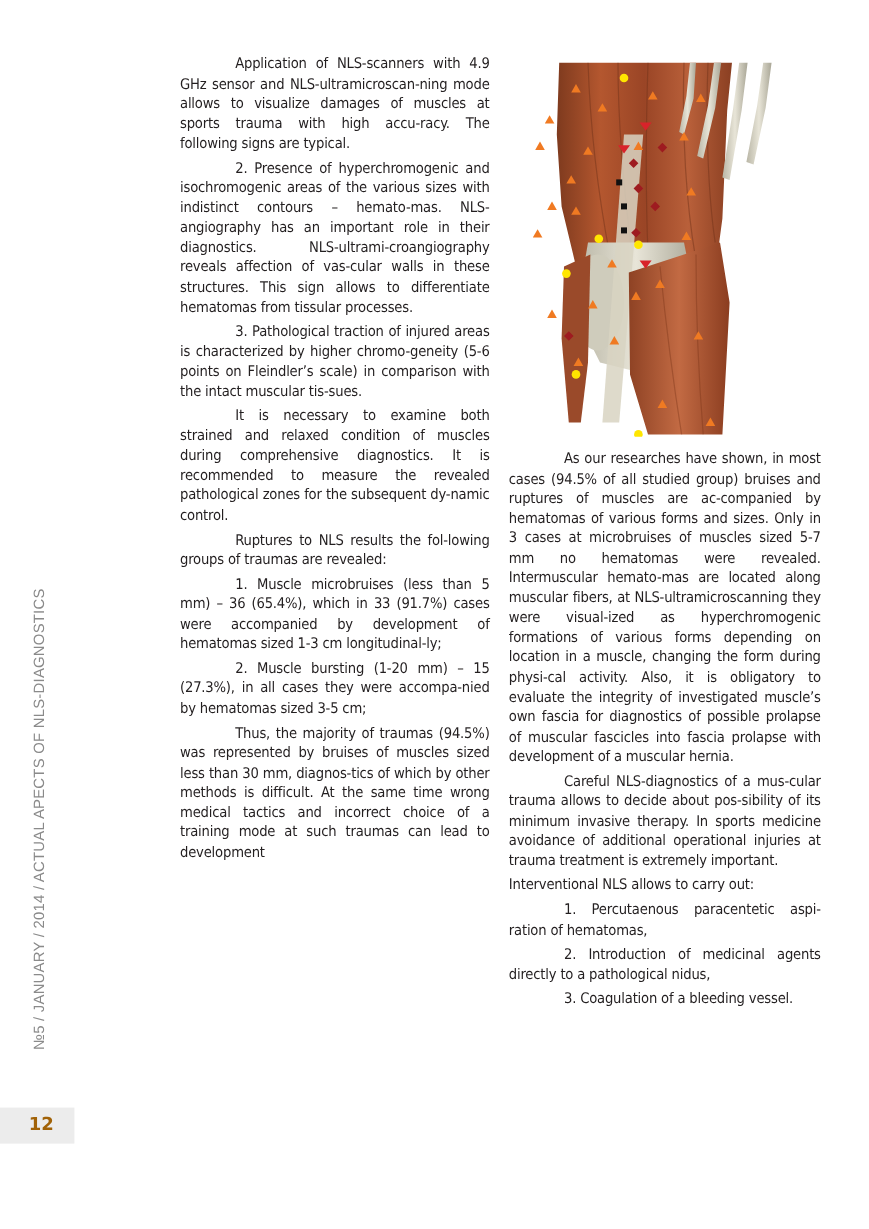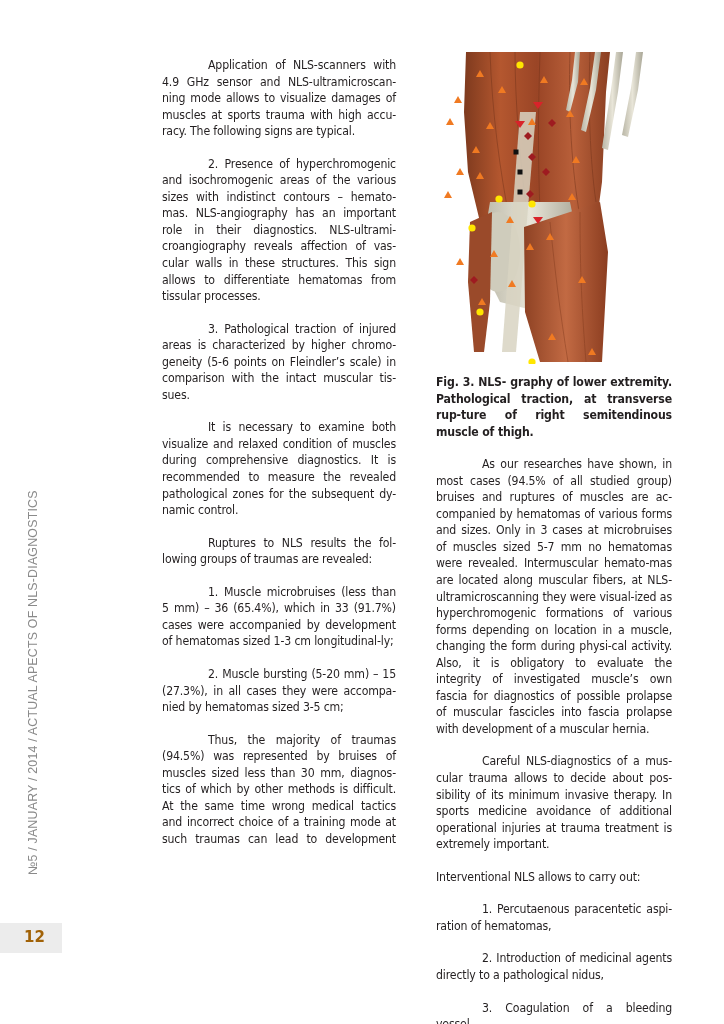--- a/index.html
+++ b/index.html
@@ -10,21 +10,21 @@
   }
   .col {
     position: absolute; top: 41px; width: 266px;
     font-size: 12.2px; line-height: 16.55px; text-align: justify;
     letter-spacing: -0.15px;
     font-family: "DejaVu Sans", sans-serif;
     font-stretch: condensed;
   }
   #col-left { left: 146px; }
   #col-right { left: 420px; width: 268px; }
-  .col p { margin: 16px; hyphens: auto; }
+  .col p { margin: 4px; hyphens: auto; }
   .col p.ind { text-indent: 46px; }
   .col p.caption { font-weight: bold; margin-top: 0; }
   .col p.last-line-just { text-align-last: justify; }
   .figure {
     position: relative; width: 268px; height: 312px; margin: 11px 0 10px 0;
   }
   .side-text {
     position: absolute; left: 26px; top: 875px; transform-origin: 0 0; transform: rotate(-90deg);
     white-space: nowrap; font-family: "Liberation Sans Narrow", "Liberation Sans", sans-serif;
     font-size: 12.4px; color: #8a8a8a; letter-spacing: 0.2px;
@@ -41,24 +41,24 @@
 <body>
 
 <div class="side-text">№5 / JANUARY / 2014 / ACTUAL  APECTS OF NLS-DIAGNOSTICS</div>
 <div class="page-num-box"></div>
 <div class="page-num">12</div>
 
 <div class="col" id="col-left">
   <p class="ind">Application of NLS-scanners with 4.9 GHz sensor and NLS-ultramicroscan-ning mode allows to visualize damages of muscles at sports trauma with high accu-racy. The following signs are typical.</p>
   <p class="ind">2. Presence of hyperchromogenic and isochromogenic areas of the various sizes with indistinct contours – hemato-mas. NLS-angiography has an important role in their diagnostics. NLS-ultrami-croangiography reveals affection of vas-cular walls in these structures. This sign allows to differentiate hematomas from tissular processes.</p>
   <p class="ind">3. Pathological traction of injured areas is characterized by higher chromo-geneity (5-6 points on Fleindler’s scale) in comparison with the intact muscular tis-sues.</p>
-  <p class="ind">It is necessary to examine both visualize and relaxed condition of muscles during comprehensive diagnostics. It is recommended to measure the revealed pathological zones for the subsequent dy-namic control.</p>
+  <p class="ind">It is necessary to examine both strained and relaxed condition of muscles during comprehensive diagnostics. It is recommended to measure the revealed pathological zones for the subsequent dy-namic control.</p>
   <p class="ind">Ruptures to NLS results the fol-lowing groups of traumas are revealed:</p>
   <p class="ind">1. Muscle microbruises (less than 5 mm) – 36 (65.4%), which in 33 (91.7%) cases were accompanied by development of hematomas sized 1-3 cm longitudinal-ly;</p>
-  <p class="ind">2. Muscle bursting (5-20 mm) – 15 (27.3%), in all cases they were accompa-nied by hematomas sized 3-5 cm;</p>
+  <p class="ind">2. Muscle bursting (1-20 mm) – 15 (27.3%), in all cases they were accompa-nied by hematomas sized 3-5 cm;</p>
   <p class="ind last-line-just">Thus, the majority of traumas (94.5%) was represented by bruises of muscles sized less than 30 mm, diagnos-tics of which by other methods is difficult. At the same time wrong medical tactics and incorrect choice of a training mode at such traumas can lead to development</p>
 </div>
 
 <div class="col" id="col-right">
 
   <div class="figure">
     <svg id="fig-svg" width="268" height="312" viewBox="0 0 268 312">
       <defs>
         <linearGradient id="muscleA" x1="0" x2="1" y1="0" y2="0">
           <stop offset="0" stop-color="#7e3a1e"></stop>
@@ -148,20 +148,19 @@
           <circle cx="52" cy="176" r="3.6" fill="#ffe600"></circle>
           <circle cx="60" cy="260" r="3.6" fill="#ffe600"></circle>
           <circle cx="112" cy="310" r="3.6" fill="#ffe600"></circle>
           <rect x="93.5" y="97.5" width="5" height="5" fill="#111111"></rect>
           <rect x="97.5" y="117.5" width="5" height="5" fill="#111111"></rect>
           <rect x="97.5" y="137.5" width="5" height="5" fill="#111111"></rect>
         </g>
     </svg>
   </div>
 
-  <p class="caption">Fig. 3. NLS- graphy of lower extremity. Pathological traction, at transverse rup-ture of right semitendinous muscle of thigh.</p>
   <p class="ind">As our researches have shown, in most cases (94.5% of all studied group) bruises and ruptures of muscles are ac-companied by hematomas of various forms and sizes. Only in 3 cases at microbruises of muscles sized 5-7 mm no hematomas were revealed. Intermuscular hemato-mas are located along muscular fibers, at NLS-ultramicroscanning they were visual-ized as hyperchromogenic formations of various forms depending on location in a muscle, changing the form during physi-cal activity. Also, it is obligatory to evaluate the integrity of investigated muscle’s own fascia for diagnostics of possible prolapse of muscular fascicles into fascia prolapse with development of a muscular hernia.</p>
   <p class="ind">Careful NLS-diagnostics of a mus-cular trauma allows to decide about pos-sibility of its minimum invasive therapy. In sports medicine avoidance of additional operational injuries at trauma treatment is extremely important.</p>
   <p>Interventional NLS allows to carry out:</p>
   <p class="ind">1. Percutaenous paracentetic aspi-ration of hematomas,</p>
   <p class="ind">2. Introduction of medicinal agents directly to a pathological nidus,</p>
   <p class="ind">3. Coagulation of a bleeding vessel.</p>
 </div>
 
 </body></html>

